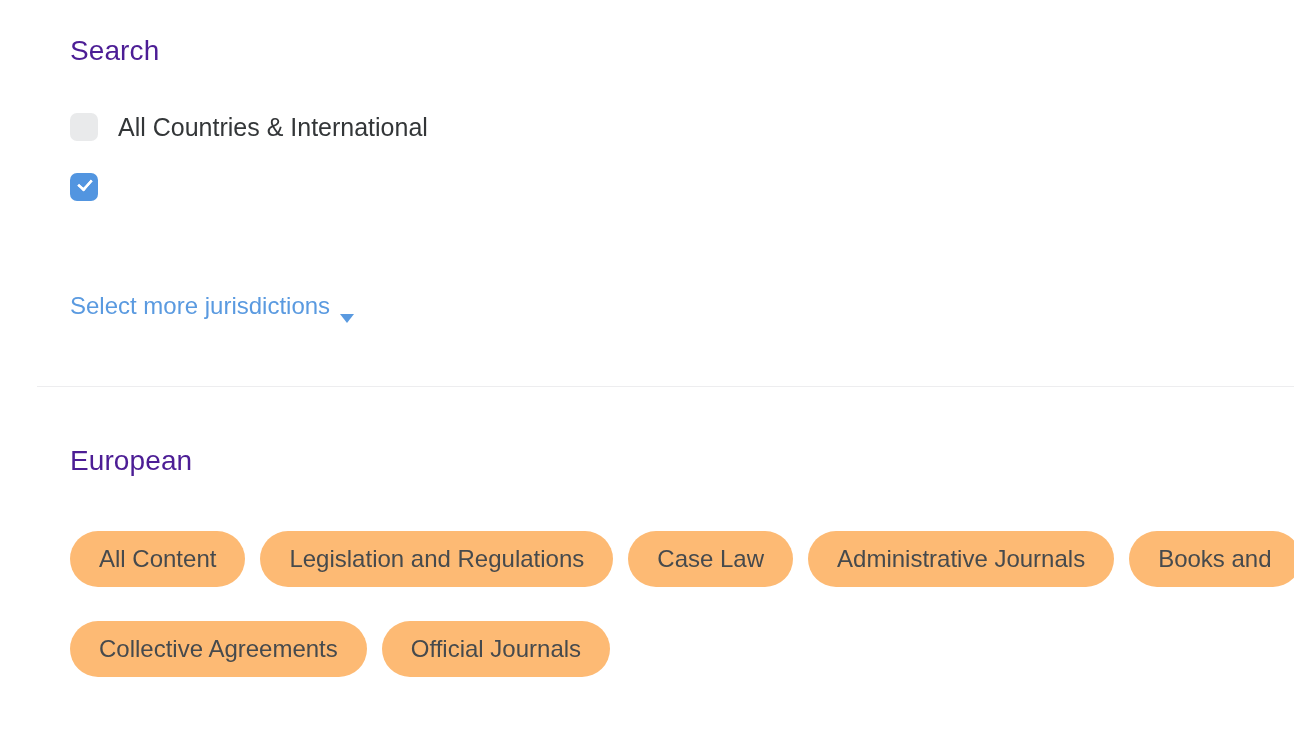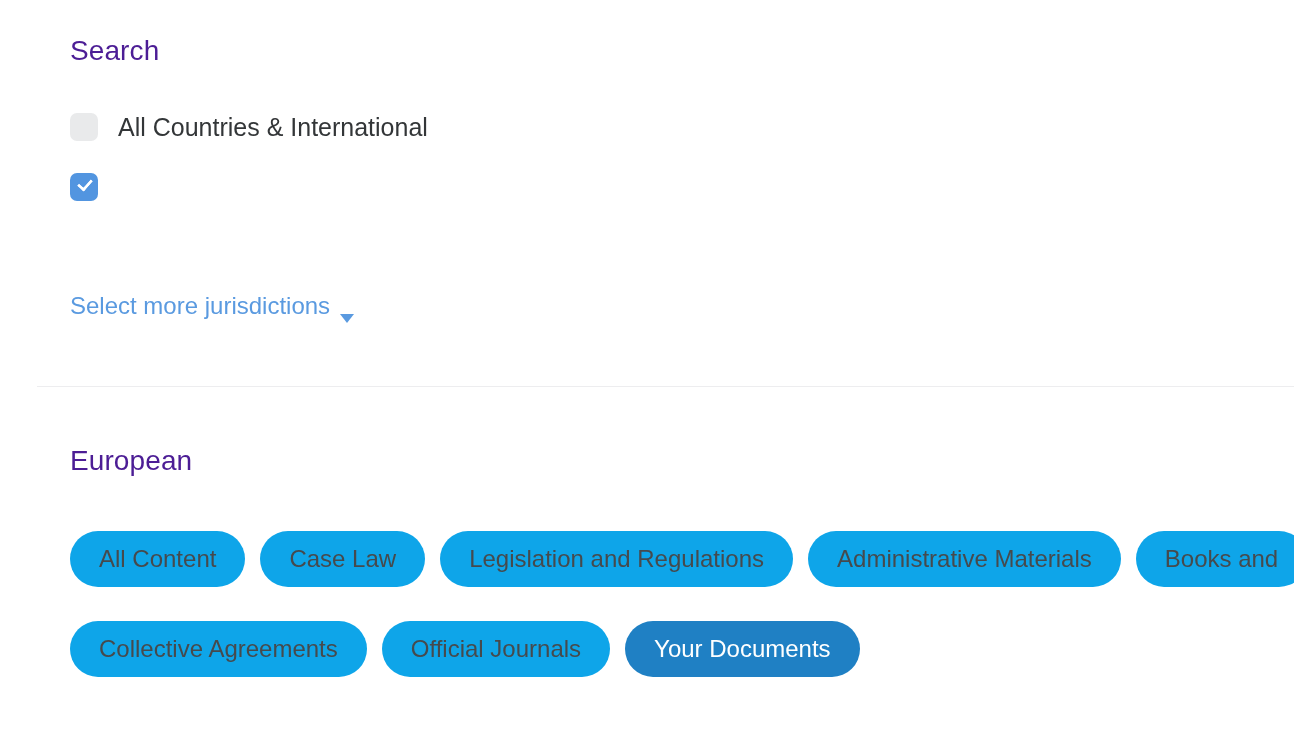--- a/index.html
+++ b/index.html
@@ -149,21 +149,21 @@
     white-space: nowrap;
   }
 
   .chip {
     display: inline-flex;
     align-items: center;
     justify-content: center;
     height: 56px;
     padding: 0 29px;
     border-radius: 28px;
-    background: #0ea5e9;
+    background: #fdba74;
     color: #464a4d;
     font-size: 24px;
     line-height: 56px;
     cursor: pointer;
     flex: 0 0 auto;
     box-sizing: border-box;
     white-space: nowrap;
   }
 
   .chip.active {
@@ -204,27 +204,26 @@
   </div>
 
   <div class="divider"></div>
 
   <div class="section-heading content-heading">European</div>
 
   <div class="chip-rows">
 
     <div class="chip-row">
       <span class="chip">All Content</span>
+      <span class="chip">Legislation and Regulations</span>
       <span class="chip">Case Law</span>
-      <span class="chip">Legislation and Regulations</span>
-      <span class="chip">Administrative Materials</span>
+      <span class="chip">Administrative Journals</span>
       <span class="chip">Books and</span>
     </div>
 
     <div class="chip-row">
       <span class="chip">Collective Agreements</span>
       <span class="chip">Official Journals</span>
-      <span class="chip active">Your Documents</span>
     </div>
 
   </div>
 
 </div>
 
 </body></html>

